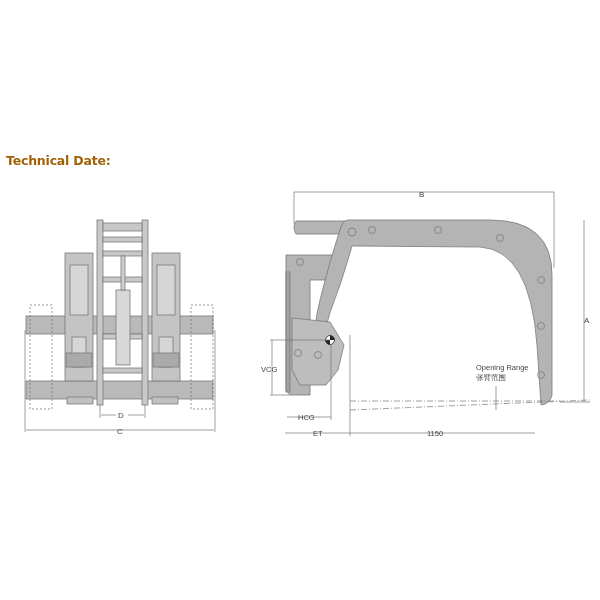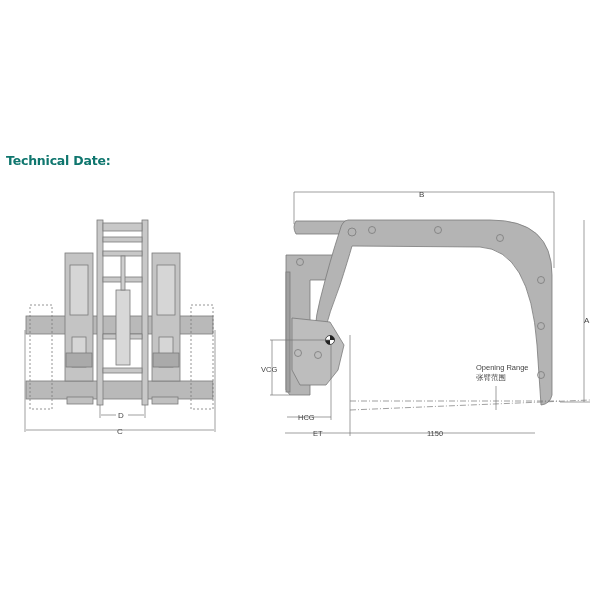--- a/index.html
+++ b/index.html
@@ -1,17 +1,17 @@
 <!DOCTYPE html>
 <html><head>
 <meta charset="utf-8">
 <style>
   html, body { margin: 0; padding: 0; background: #ffffff; }
   body { width: 600px; height: 600px; position: relative; overflow: hidden; font-family: "DejaVu Sans", sans-serif; }
-  .title { position: absolute; left: 6px; top: 153px; font-size: 12.5px; font-weight: bold; color: #0f766e; letter-spacing: -0.2px; }
+  .title { position: absolute; left: 6px; top: 153px; font-size: 12.5px; font-weight: bold; color: #a16207; letter-spacing: -0.2px; }
   svg { position: absolute; left: 0; top: 0; }
   .dim { font-family: "Liberation Sans", sans-serif; font-size: 8px; fill: #444; }
   .lbl { font-family: "Liberation Sans", sans-serif; font-size: 7.5px; fill: #444; }
 </style>
 </head>
 <body>
 
 <div class="title">Technical Date:</div>
 
 <svg width="600" height="600" viewBox="0 0 600 600">

